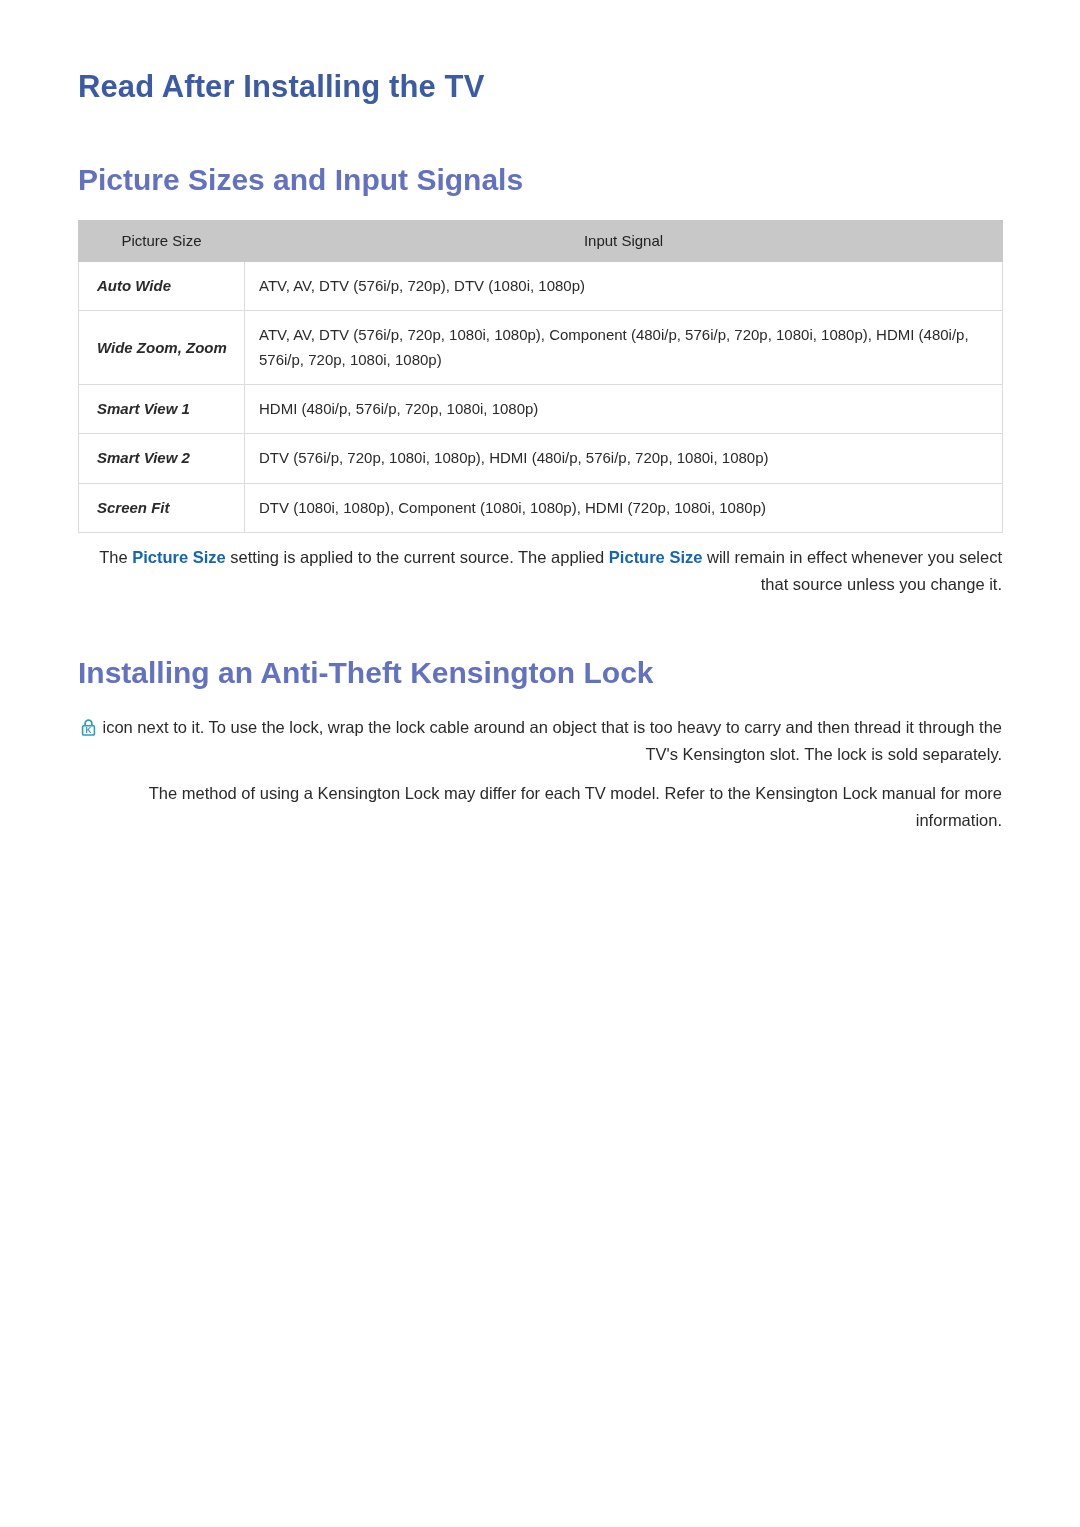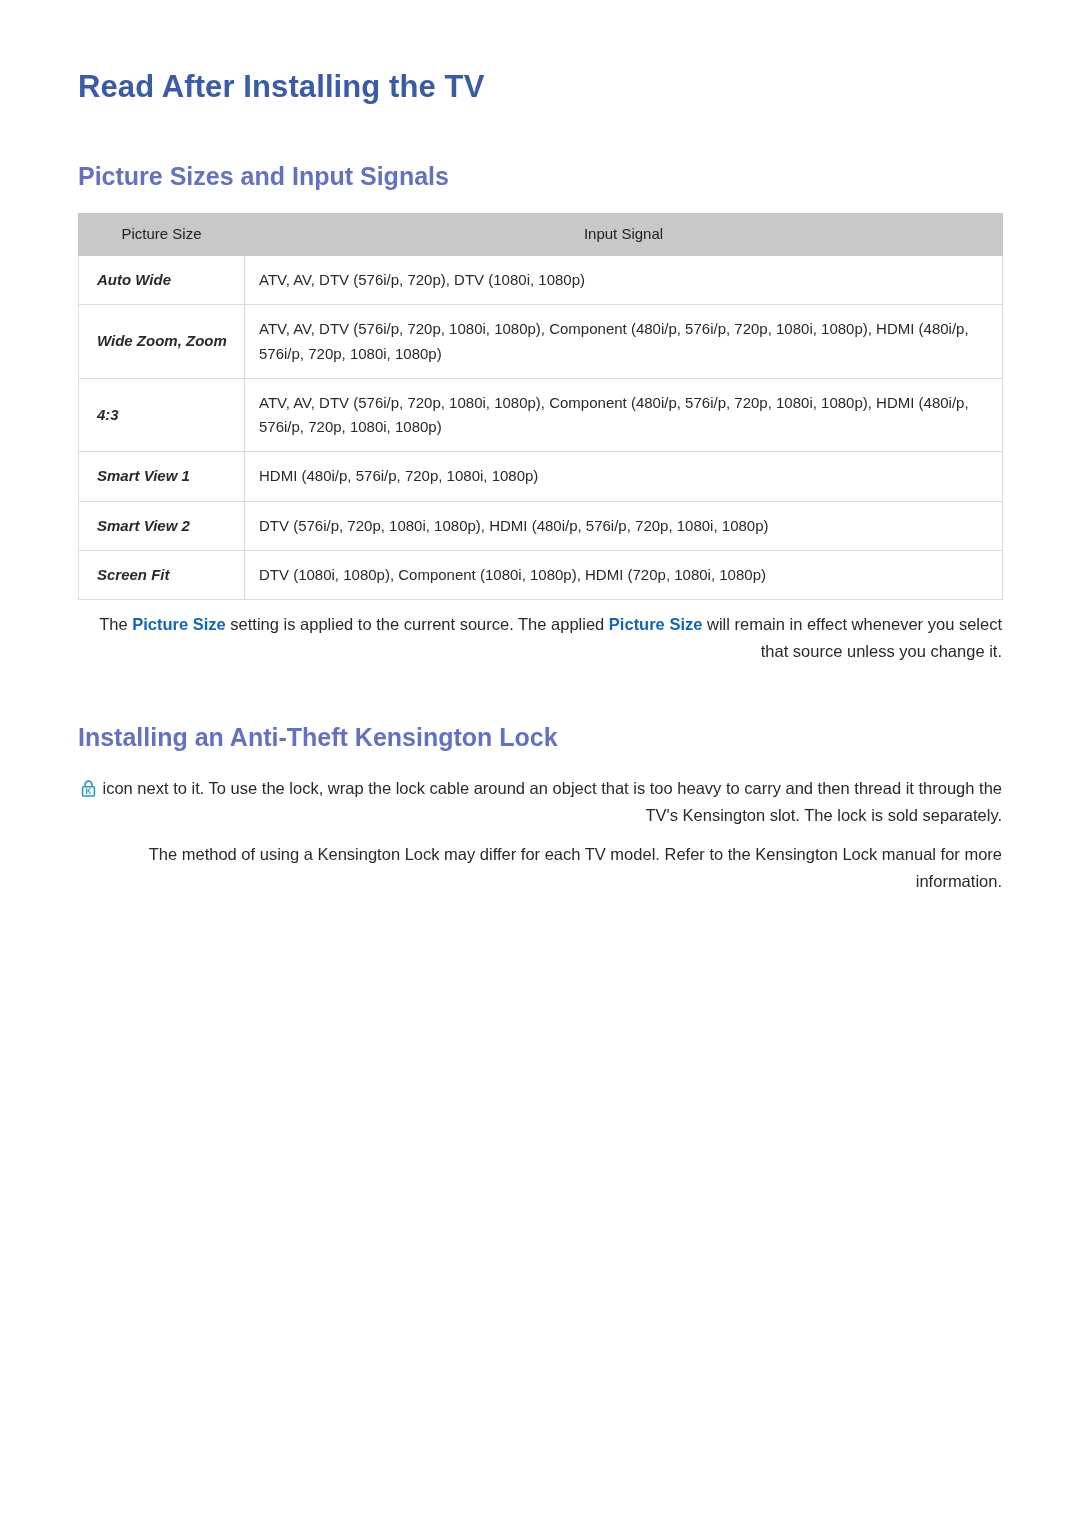--- a/index.html
+++ b/index.html
@@ -26,21 +26,21 @@
     padding-top: 68px;
     font-size: 31px;
     font-weight: bold;
     letter-spacing: 0.1px;
     color: #3b5ba5;
     line-height: 1.2;
   }
   .section-heading {
     margin: 0;
     padding-top: 56px;
-    font-size: 25px;
+    font-size: 30px;
     font-weight: bold;
     color: #6272c0;
     line-height: 1.25;
   }
   .section-heading.second {
     padding-top: 57px;
   }
 
   
   table.signal-table {
@@ -139,24 +139,20 @@
     <tbody>
       <tr>
         <td class="size-cell">Auto Wide</td>
         <td class="signal-cell">ATV, AV, DTV (576i/p, 720p), DTV (1080i, 1080p)</td>
       </tr>
       <tr>
         <td class="size-cell">Wide Zoom, Zoom</td>
         <td class="signal-cell">ATV, AV, DTV (576i/p, 720p, 1080i, 1080p), Component (480i/p, 576i/p, 720p, 1080i, 1080p), HDMI (480i/p, 576i/p, 720p, 1080i, 1080p)</td>
       </tr>
       <tr>
-        <td class="size-cell">4:3</td>
-        <td class="signal-cell">ATV, AV, DTV (576i/p, 720p, 1080i, 1080p), Component (480i/p, 576i/p, 720p, 1080i, 1080p), HDMI (480i/p, 576i/p, 720p, 1080i, 1080p)</td>
-      </tr>
-      <tr>
         <td class="size-cell">Smart View 1</td>
         <td class="signal-cell">HDMI (480i/p, 576i/p, 720p, 1080i, 1080p)</td>
       </tr>
       <tr>
         <td class="size-cell">Smart View 2</td>
         <td class="signal-cell">DTV (576i/p, 720p, 1080i, 1080p), HDMI (480i/p, 576i/p, 720p, 1080i, 1080p)</td>
       </tr>
       <tr>
         <td class="size-cell">Screen Fit</td>
         <td class="signal-cell">DTV (1080i, 1080p), Component (1080i, 1080p), HDMI (720p, 1080i, 1080p)</td>

